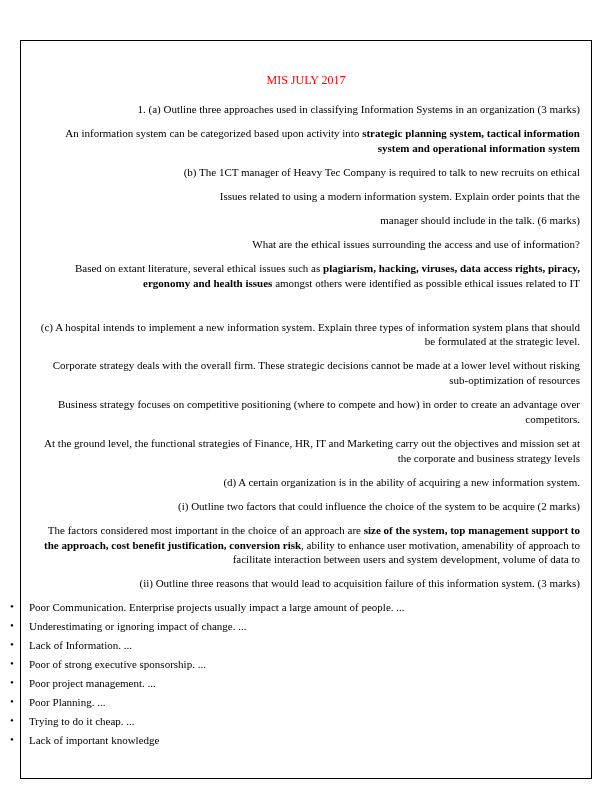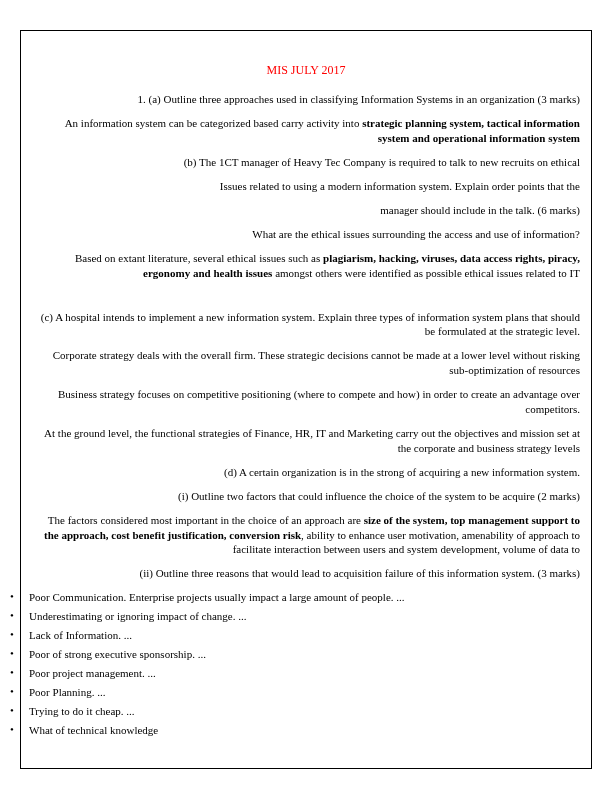--- a/index.html
+++ b/index.html
@@ -9,21 +9,21 @@
     height: 792px;
     background: #ffffff;
     font-family: "Liberation Serif", serif;
     position: relative;
     overflow: hidden;
     color: #000;
   }
   .page-border {
     position: absolute;
     left: 20px;
-    top: 30px;
+    top: 40px;
     width: 572px;
     height: 739px;
     border: 1px solid #000;
     background: #fff;
   }
   .content {
     padding: 32px 11px 0 11px;
   }
   .title {
     text-align: center;
@@ -59,39 +59,39 @@
   }
 </style>
 </head>
 <body>
 
 <div class="page-border">
   <div class="content">
     <h1 class="title" style="color: rgb(255, 0, 0);">MIS JULY 2017</h1>
     <div>
         <p class="para"><span>1. (a) Outline three approaches used in classifying Information Systems in an organization (3 marks)</span></p>
-        <p class="para"><span>An information system can be categorized based carry activity into </span><span class="bold">strategic planning system, tactical information system and operational information system</span></p>
+        <p class="para"><span>An information system can be categorized based upon activity into </span><span class="bold">strategic planning system, tactical information system and operational information system</span></p>
         <p class="para"><span>(b) The 1CT manager of Heavy Tec Company is required to talk to new recruits on ethical</span></p>
         <p class="para"><span>Issues related to using a modern information system. Explain order points that the</span></p>
         <p class="para"><span>manager should include in the talk. (6 marks)</span></p>
         <p class="para"><span>What are the ethical issues surrounding the access and use of information?</span></p>
         <p class="para"><span>Based on extant literature, several ethical issues such as </span><span class="bold">plagiarism, hacking, viruses, data access rights, piracy, ergonomy and health issues</span><span> amongst others were identified as possible ethical issues related to IT</span></p>
         <p class="para gap"><span>(c) A hospital intends to implement a new information system. Explain three types of information system plans that should be formulated at the strategic level.</span></p>
         <p class="para"><span>Corporate strategy deals with the overall firm. These strategic decisions cannot be made at a lower level without risking sub-optimization of resources</span></p>
         <p class="para"><span>Business strategy focuses on competitive positioning (where to compete and how) in order to create an advantage over competitors.</span></p>
         <p class="para"><span>At the ground level, the functional strategies of Finance, HR, IT and Marketing carry out the objectives and mission set at the corporate and business strategy levels</span></p>
-        <p class="para"><span>(d) A certain organization is in the strong of acquiring a new information system.</span></p>
+        <p class="para"><span>(d) A certain organization is in the ability of acquiring a new information system.</span></p>
         <p class="para"><span>(i) Outline two factors that could influence the choice of the system to be acquire (2 marks)</span></p>
         <p class="para"><span>The factors considered most important in the choice of an approach are </span><span class="bold">size of the system, top management support to the approach, cost benefit justification, conversion risk</span><span>, ability to enhance user motivation, amenability of approach to facilitate interaction between users and system development, volume of data to</span></p>
         <p class="para"><span>(ii) Outline three reasons that would lead to acquisition failure of this information system. (3 marks)</span></p>
       </div>
     <ul class="answers">
         <li><span class="bullet-marker">•</span><span>Poor Communication. Enterprise projects usually impact a large amount of people. ...</span></li>
         <li><span class="bullet-marker">•</span><span>Underestimating or ignoring impact of change. ...</span></li>
         <li><span class="bullet-marker">•</span><span>Lack of Information. ...</span></li>
         <li><span class="bullet-marker">•</span><span>Poor of strong executive sponsorship. ...</span></li>
         <li><span class="bullet-marker">•</span><span>Poor project management. ...</span></li>
         <li><span class="bullet-marker">•</span><span>Poor Planning. ...</span></li>
         <li><span class="bullet-marker">•</span><span>Trying to do it cheap. ...</span></li>
-        <li><span class="bullet-marker">•</span><span>What of technical knowledge</span></li>
+        <li><span class="bullet-marker">•</span><span>Lack of important knowledge</span></li>
       </ul>
   </div>
 </div>
 
 </body></html>

